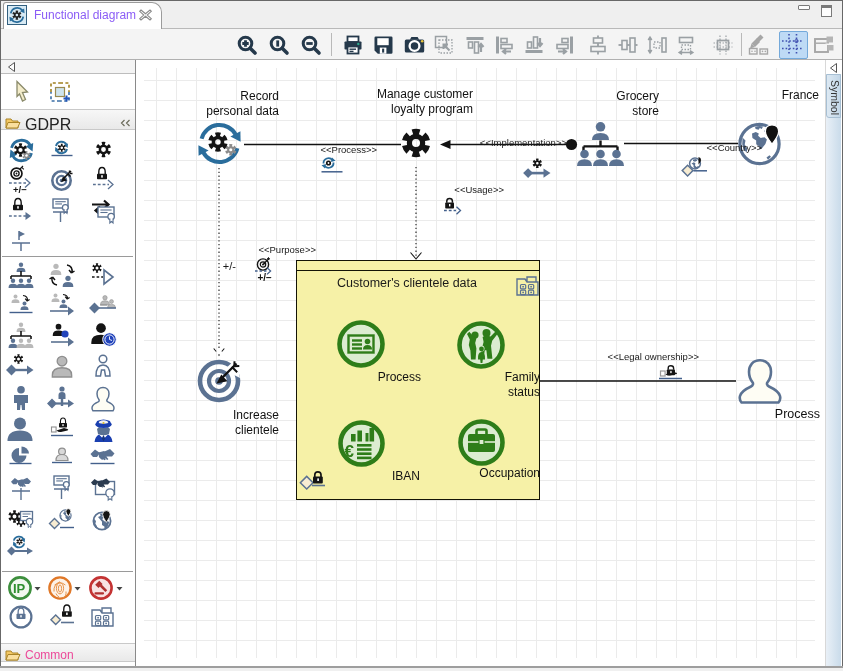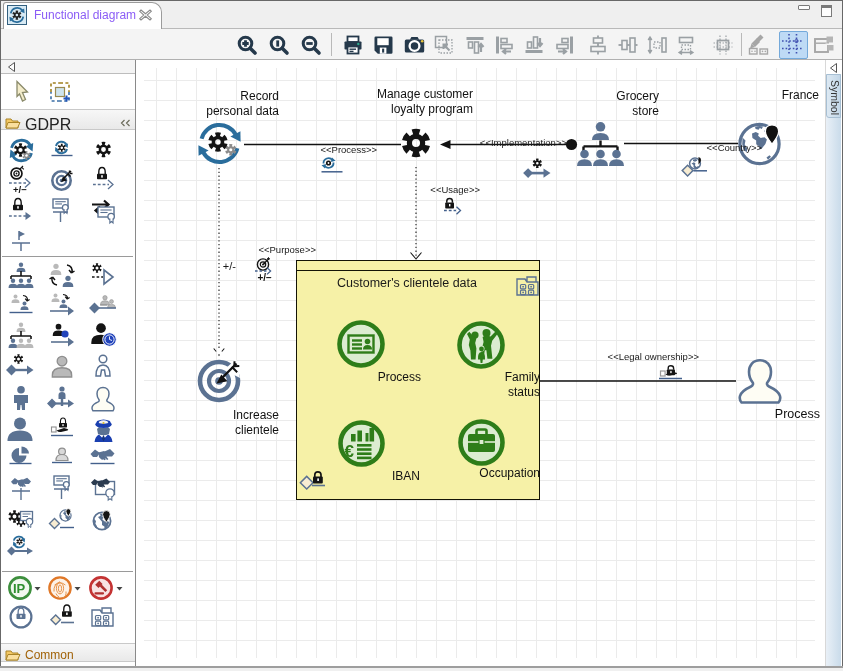--- a/index.html
+++ b/index.html
@@ -555,21 +555,21 @@
       <g fill="#5b7292">
         <circle cx="7.1" cy="10.7" r="0.9"></circle>
         <circle cx="15.1" cy="10.7" r="0.9"></circle>
         <circle cx="7.1" cy="16.4" r="0.9"></circle>
         <circle cx="15.1" cy="16.4" r="0.9"></circle>
       </g>
     </svg>
 </div>
 
 <div class="abs" style="left:0;top:643px;width:135px;height:19px;background:linear-gradient(#f7f7f7,#e9e9e9);border-top:1px solid #c9c9c9;border-bottom:1px solid #c9c9c9;box-sizing:border-box"></div>
-<div class="abs" style="left:25px;top:648px;font-size:12px;color:#a16207">Common</div>
+<div class="abs" style="left:25px;top:648px;font-size:12px;color:#ec4899">Common</div>
 <svg class="abs" style="left:5px;top:649px" width="16" height="12" viewBox="0 0 16 12">
  <path d="M1,2 L6,2 L7.5,4 L13,4 L13,11 L1,11 Z" fill="#f4c864" stroke="#a98428" stroke-width="1"></path>
  <path d="M3,5.5 L15,5.5 L12.5,11 L1,11 Z" fill="#fadf9e" stroke="#a98428" stroke-width="1"></path>
 </svg>
 
 <div class="abs" id="canvas" style="left:137px;top:60px;width:688px;height:606px;background:#fff"></div>
 
 <div class="abs" style="left:144px;top:68px;width:671px;height:590px;background-image:repeating-linear-gradient(to right,transparent 0px,transparent 12px,#ebebeb 12px,#ebebeb 13px,transparent 13px,transparent 20px),repeating-linear-gradient(to bottom,transparent 0px,transparent 12px,#ebebeb 12px,#ebebeb 13px,transparent 13px,transparent 20px)"></div>
 <div id="diagram">
 
@@ -764,21 +764,21 @@
 <svg class="abs" style="left:681px;top:156px" width="27" height="23" viewBox="0 0 27 23">
  <circle cx="14" cy="7.5" r="5.4" fill="#fff" stroke="#5b7292" stroke-width="1.5"></circle>
  <g fill="#5b7292">
   <path d="M12,3.6 l3.2,-0.5 1.2,1.4 -2.4,1.2 -2,-0.8 Z"></path>
   <path d="M10.5,7.5 l2.4,-1.2 1.6,1.2 -0.6,1.8 1.4,1.6 2,-0.8 0.8,1 -1.4,1.5 -2.4,0.4 -1.8,-2 0,-2 Z"></path>
  </g>
  <path d="M17.5,1 q2.6,0.7 2.6,3 q0,1.8 -2.6,4.6 Z" fill="#141414"></path>
  <rect x="2.8" y="10.8" width="7.6" height="7.6" transform="rotate(45 6.6 14.6)" fill="#f7ecd2" stroke="#5b7292" stroke-width="1.5"></rect>
  <line x1="12.5" y1="14.8" x2="26" y2="14.8" stroke="#43608c" stroke-width="1.5"></line>
 </svg>
-<div class="st" style="left:360px;top:185px;width:120px">&lt;&lt;Usage&gt;&gt;</div>
+<div class="st" style="left:384px;top:185px;width:120px">&lt;&lt;Usage&gt;&gt;</div>
 <svg class="abs" style="left:443px;top:197px" width="23" height="19" viewBox="0 0 23 19">
  <path d="M3.8,5.8 l0,-1.8 q0,-2.6 2.8,-2.6 q2.8,0 2.8,2.6 l0,1.8" fill="none" stroke="#141414" stroke-width="1.5"></path>
  <rect x="2.2" y="5.4" width="8.8" height="6.2" rx="0.8" fill="#141414"></rect>
  <rect x="6" y="7" width="1.4" height="2.4" fill="#fff"></rect>
  <g stroke="#43608c" stroke-width="1.3" fill="none">
   <line x1="1" y1="13.5" x2="13" y2="13.5" stroke-dasharray="2.8 2"></line>
   <path d="M13.5,9.8 L17.5,13.5 L13.5,17.2" stroke-dasharray="none"></path>
  </g>
 </svg>
 <div class="st" style="left:196px;top:245px;width:120px">&lt;&lt;Purpose&gt;&gt;</div>

